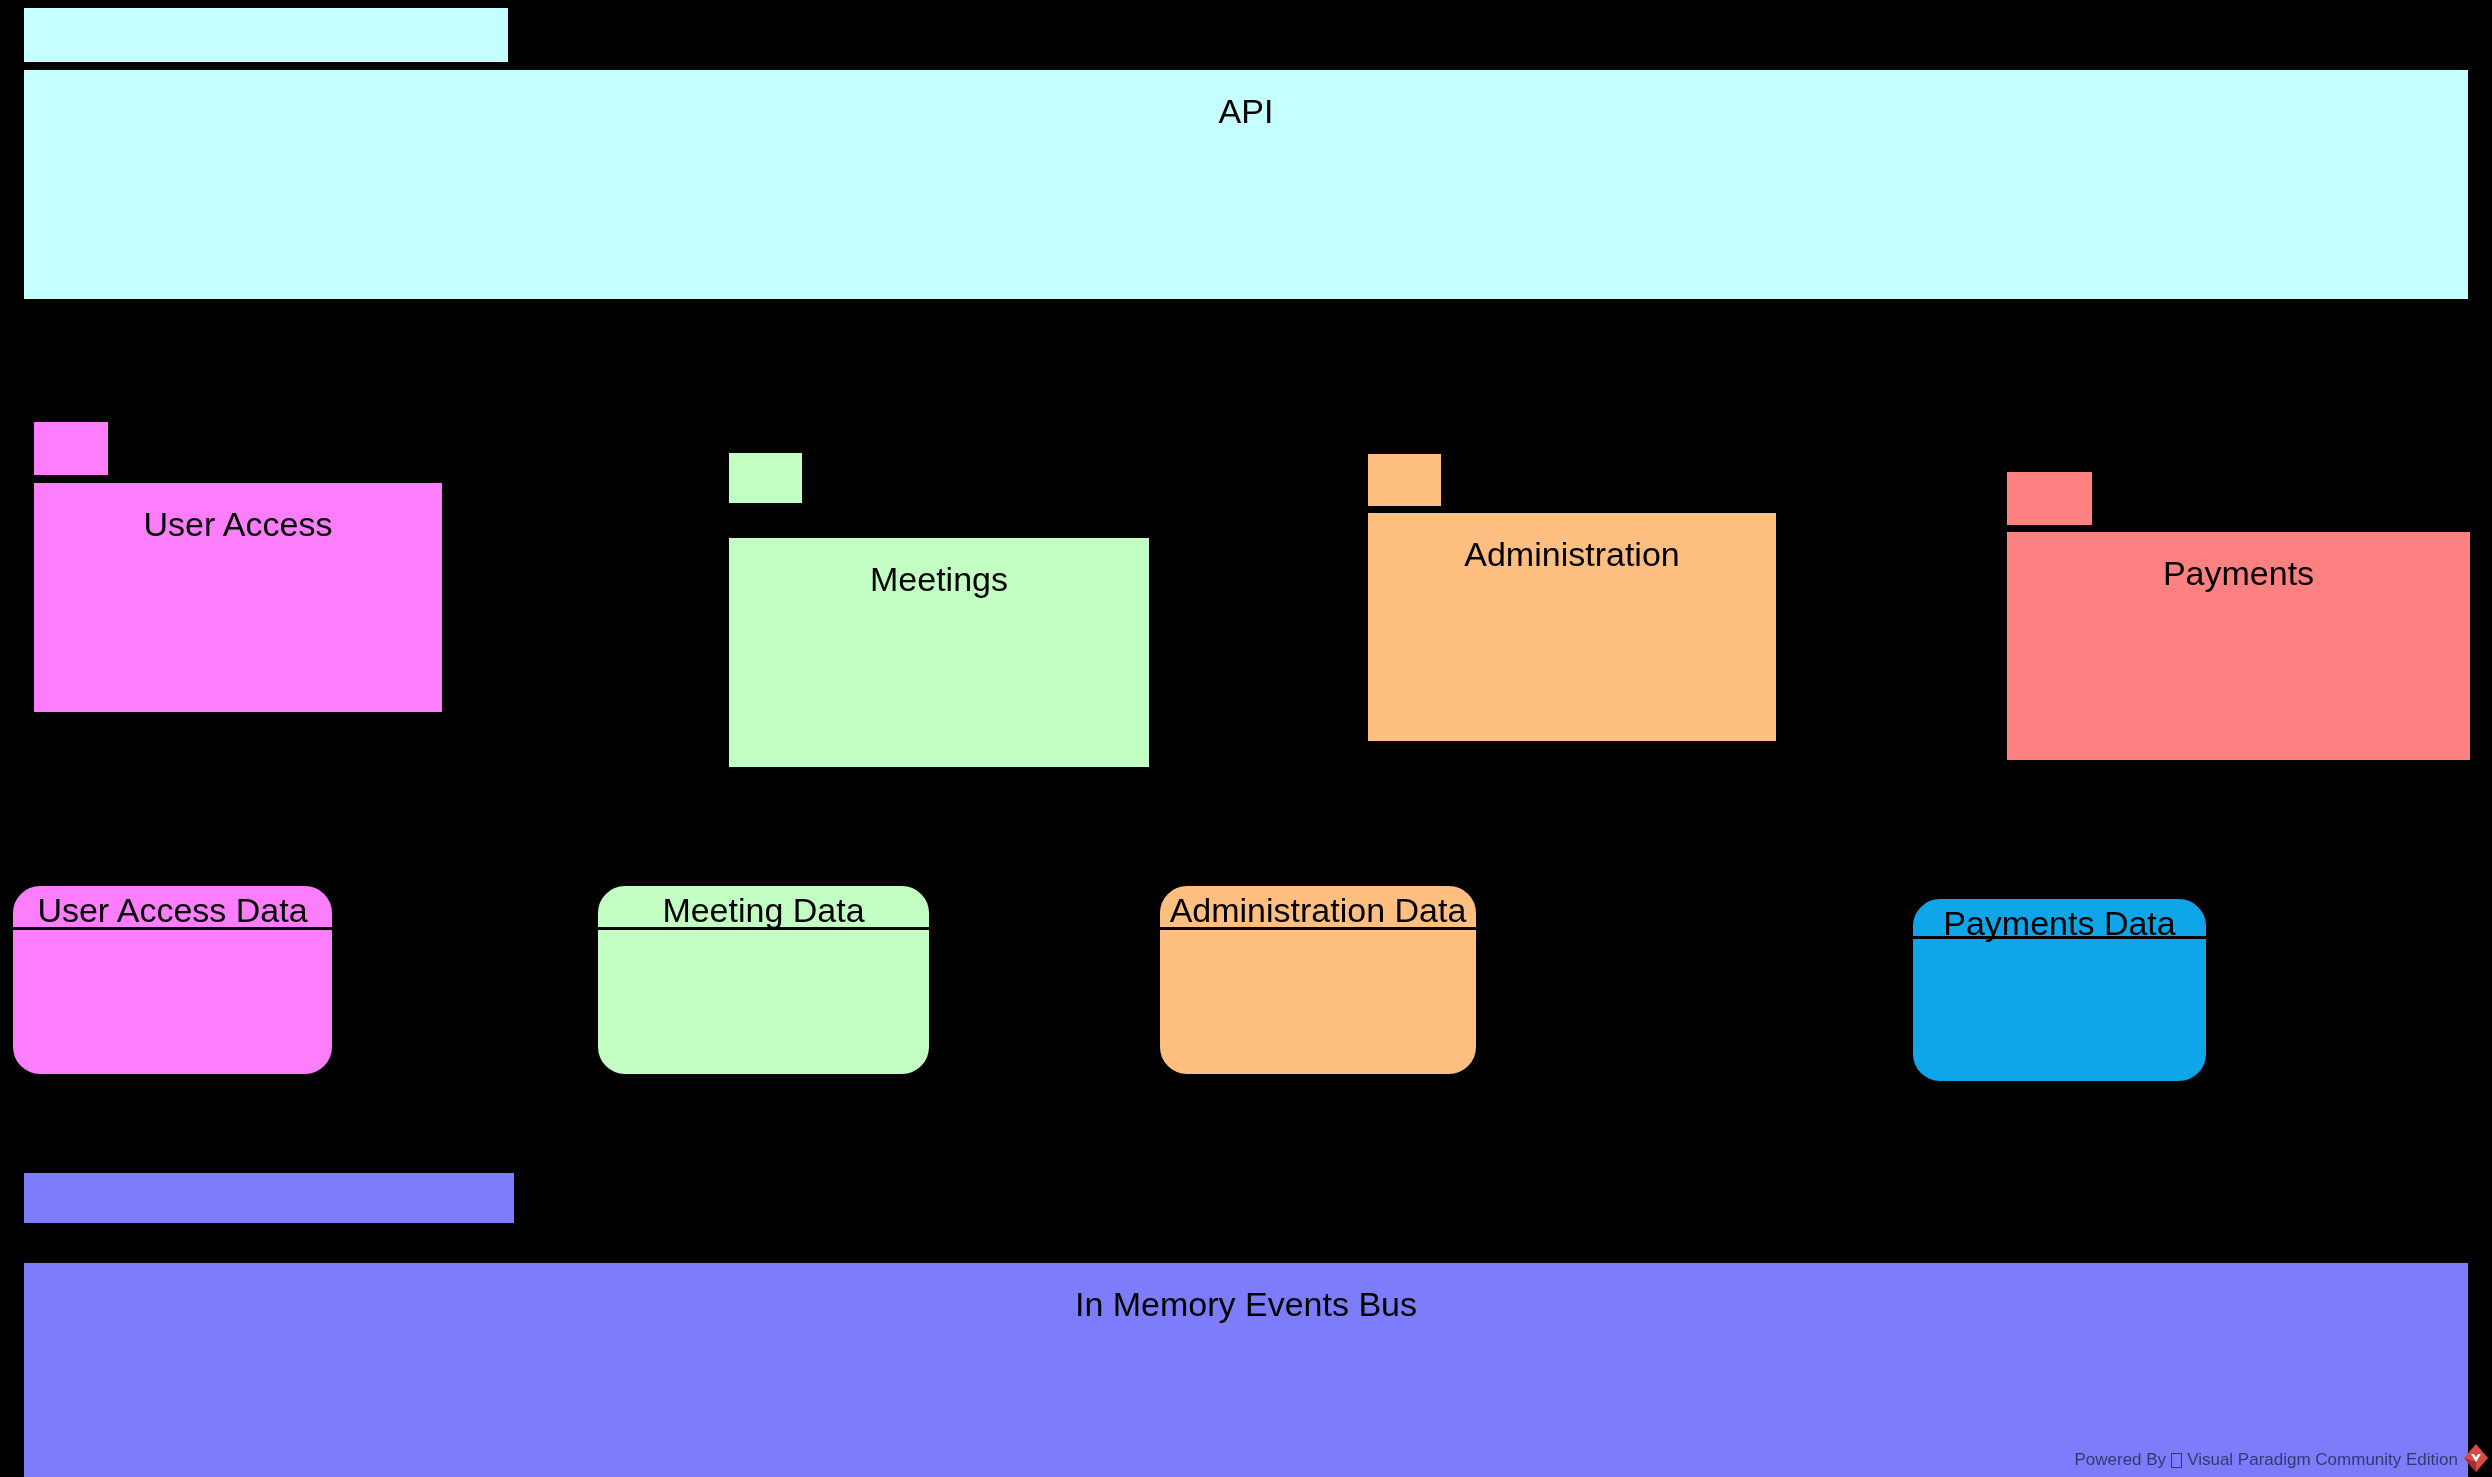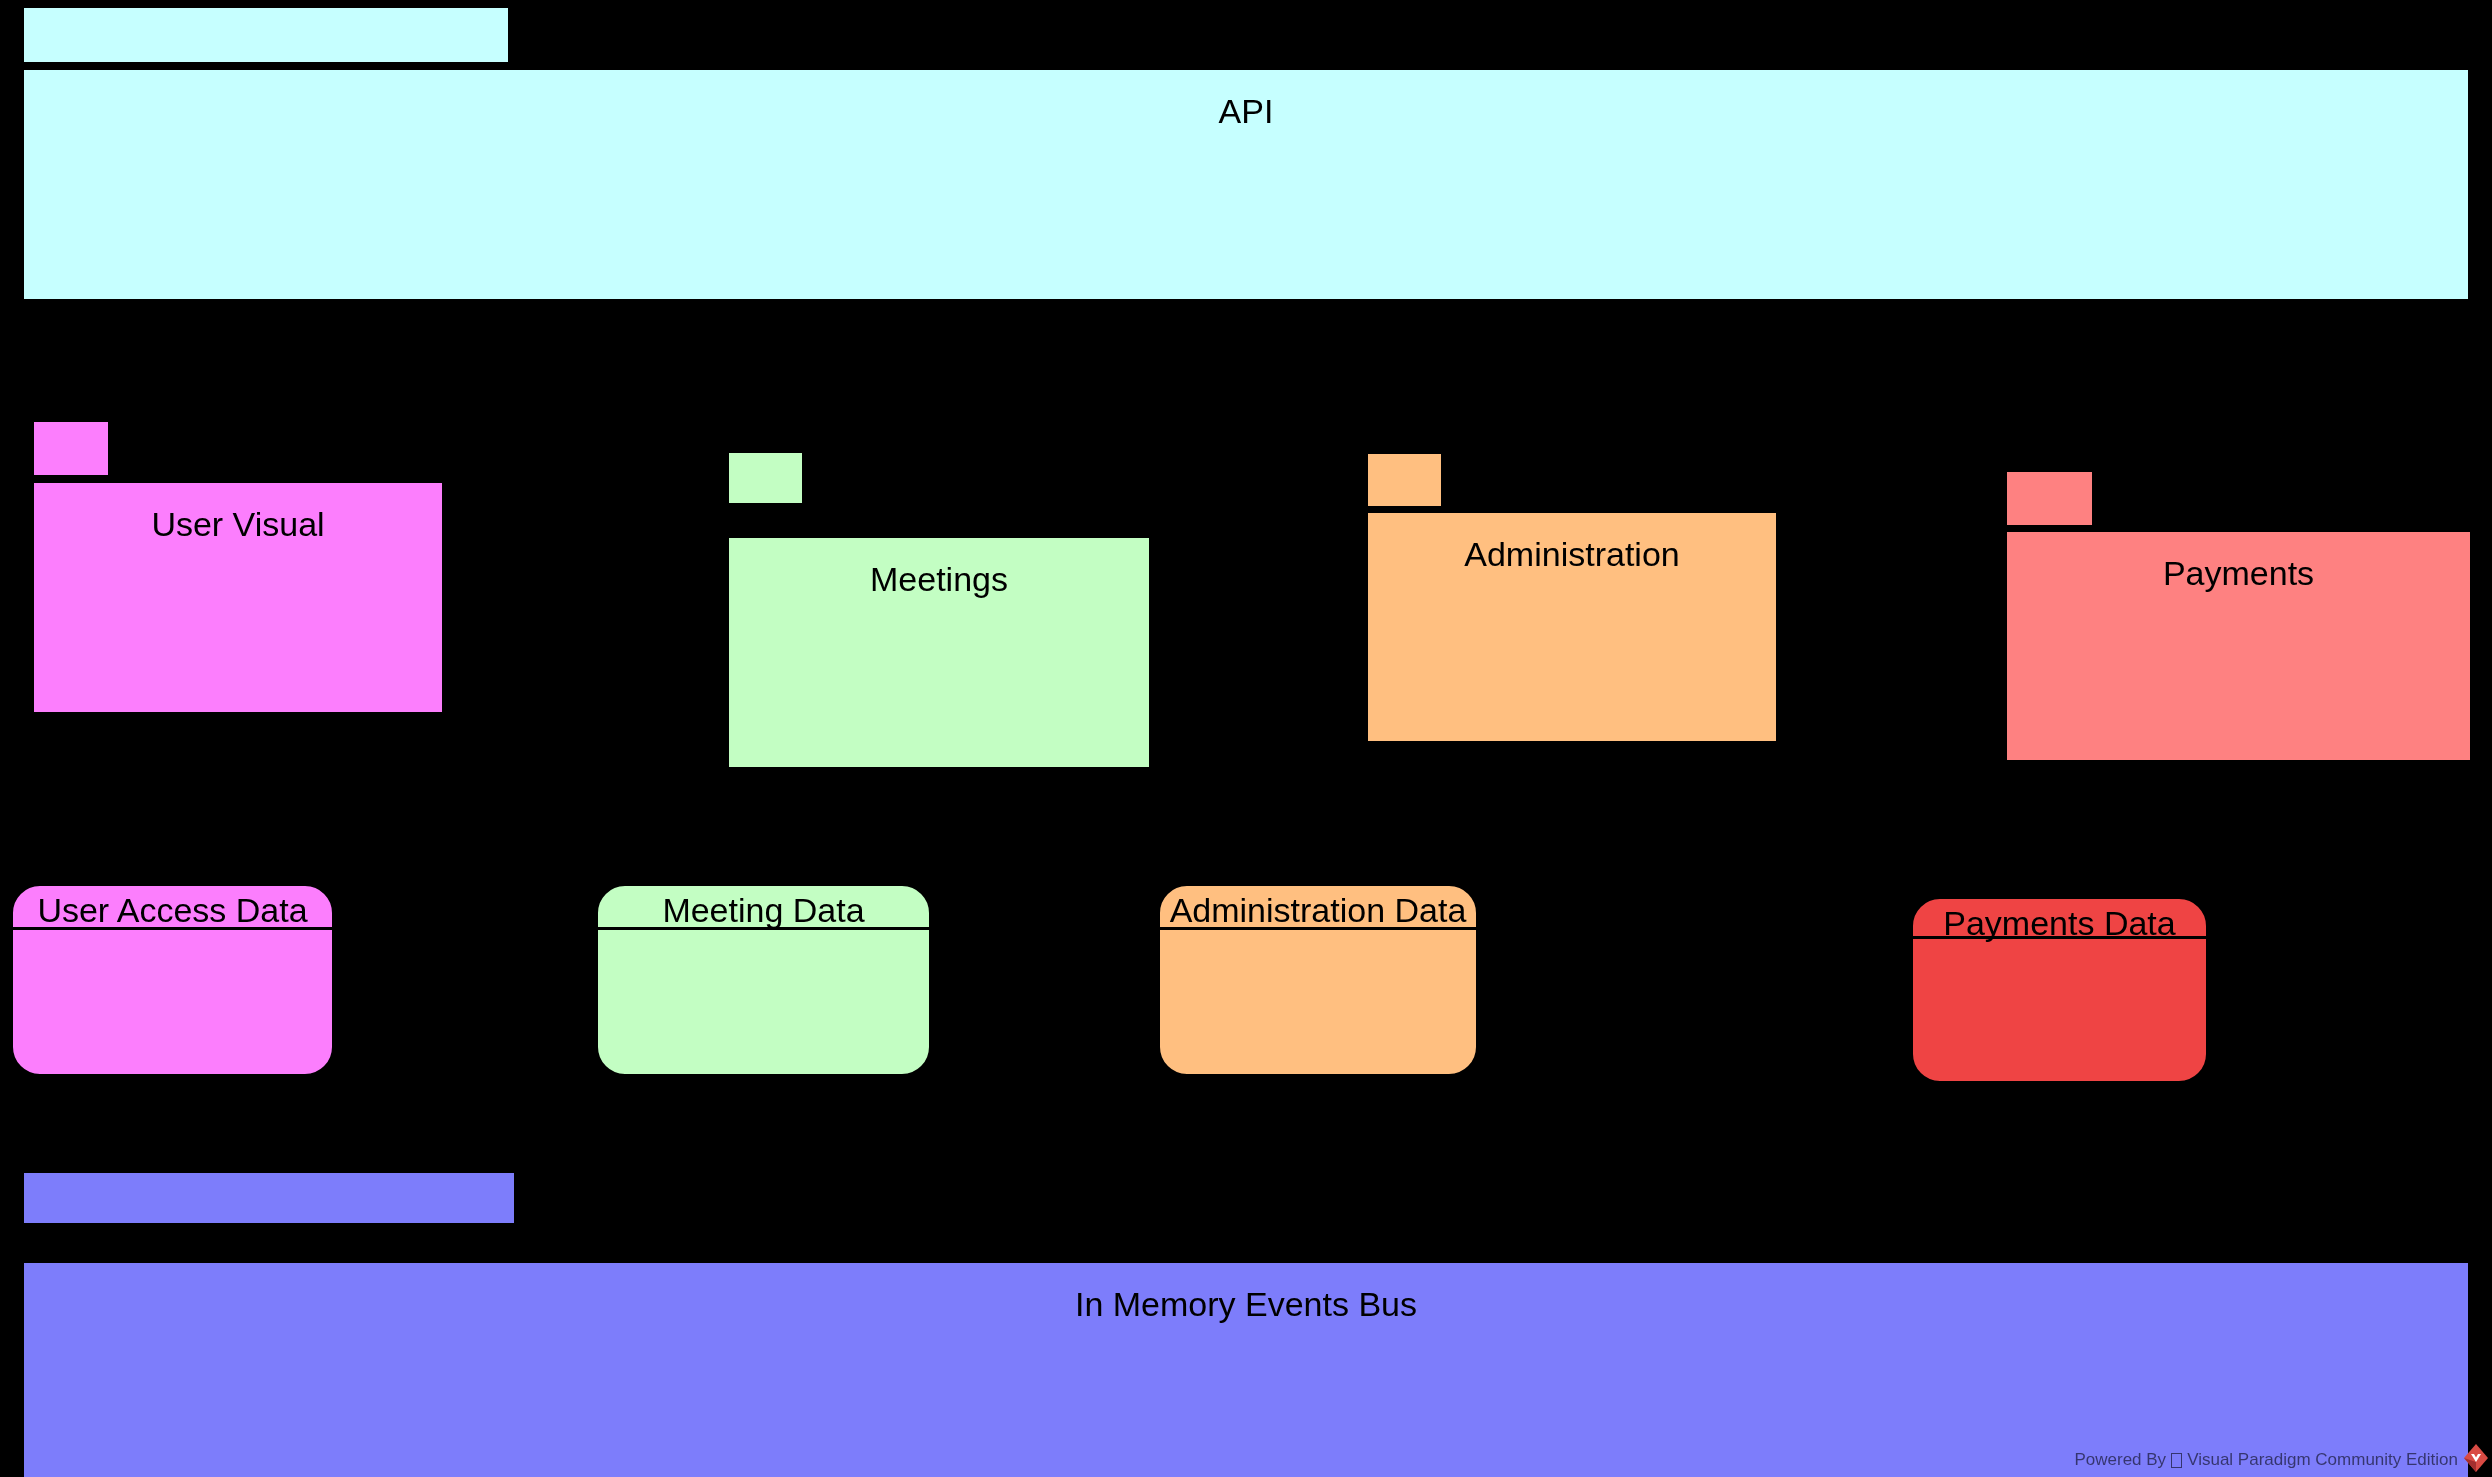--- a/index.html
+++ b/index.html
@@ -101,21 +101,21 @@
 
 <div class="canvas">
 
   <div id="pkg-api-tab" class="pkg-tab" style="background-color: rgb(198, 255, 255);"></div>
   <div id="pkg-api-body" class="pkg-body" style="background-color: rgb(198, 255, 255);">
     <div class="pkg-label">API</div>
   </div>
 
   <div id="pkg-ua-tab" class="pkg-tab" style="background-color: rgb(252, 126, 253);"></div>
   <div id="pkg-ua-body" class="pkg-body" style="background-color: rgb(252, 126, 253);">
-    <div class="pkg-label">User Visual</div>
+    <div class="pkg-label">User Access</div>
   </div>
 
   <div id="pkg-mt-tab" class="pkg-tab" style="background-color: rgb(195, 254, 195);"></div>
   <div id="pkg-mt-body" class="pkg-body" style="background-color: rgb(195, 254, 195);">
     <div class="pkg-label">Meetings</div>
   </div>
 
   <div id="pkg-ad-tab" class="pkg-tab" style="background-color: rgb(255, 191, 128);"></div>
   <div id="pkg-ad-body" class="pkg-body" style="background-color: rgb(255, 191, 128);">
     <div class="pkg-label">Administration</div>
@@ -142,21 +142,21 @@
       <div class="ds-label">Meeting Data</div>
     </div>
   </div>
 
   <div id="ds-ad" class="ds" style="background-color: rgb(255, 191, 128);">
     <div class="ds-header">
       <div class="ds-label">Administration Data</div>
     </div>
   </div>
 
-  <div id="ds-pd" class="ds" style="background-color: #ef4444;">
+  <div id="ds-pd" class="ds" style="background-color: #0ea5e9;">
     <div class="ds-header">
       <div class="ds-label">Payments Data</div>
     </div>
   </div>
 
   <div class="watermark">
     <span>Powered By</span>
     <span class="wm-tofu"></span>
     <span>Visual Paradigm Community Edition</span>
     <span class="wm-logo">

